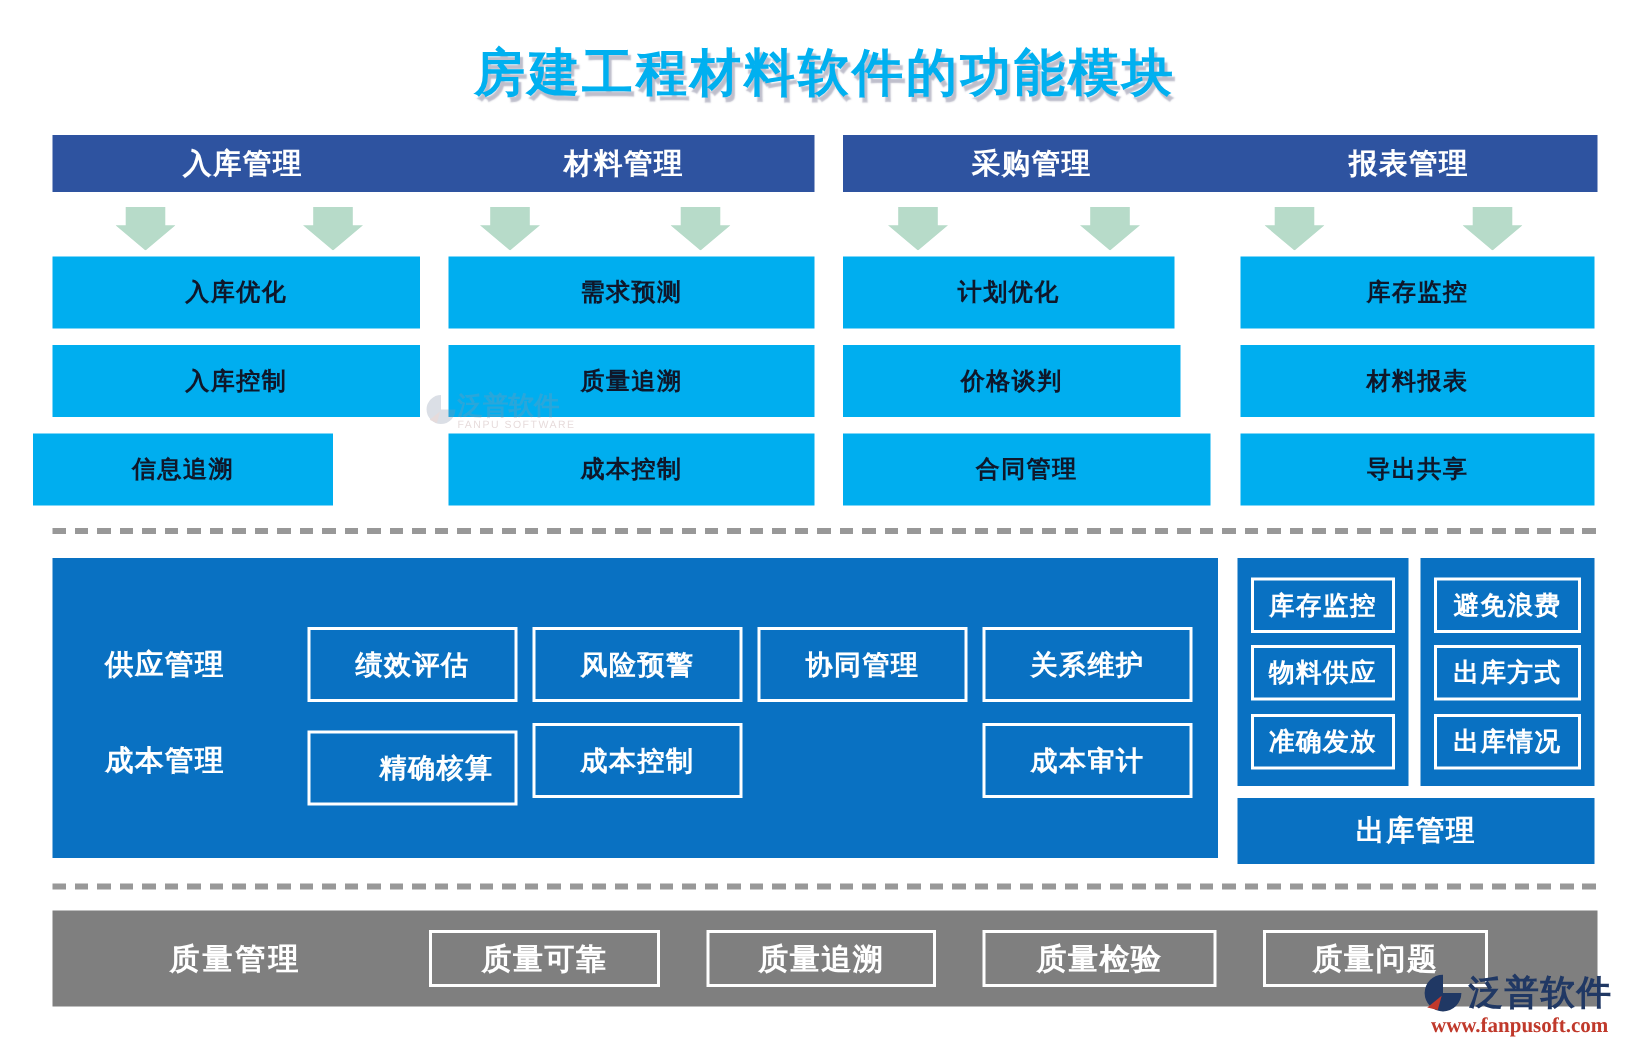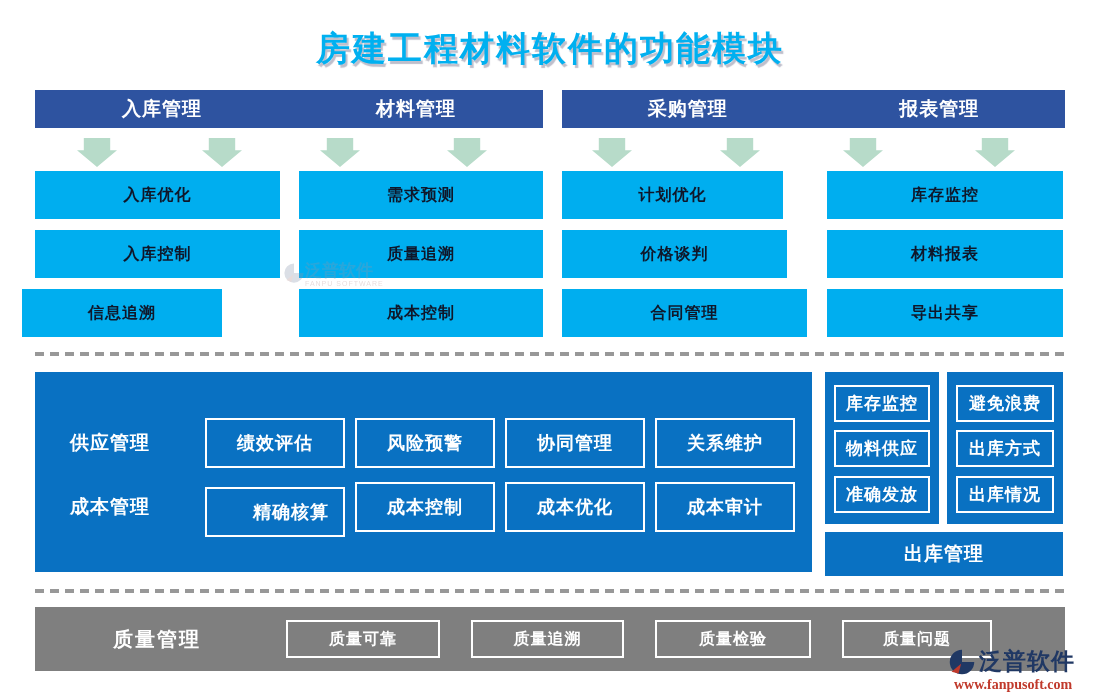--- a/index.html
+++ b/index.html
@@ -37,21 +37,21 @@
   .wbox.big{width:140px;height:50px;font-size:18px;}
   .wbox.small{left:9px;height:37px;font-size:17px;}
   #outbound-bar{position:absolute;left:825px;top:532px;width:238px;height:44px;
     background:#0971c2;color:#fff;font-size:19px;font-weight:bold;letter-spacing:1px;
     display:flex;align-items:center;justify-content:center;}
   
   #quality-bar{position:absolute;left:35px;top:607px;width:1030px;height:64px;background:#7f7f7f;}
   #quality-label{position:absolute;left:78px;top:0;height:64px;display:flex;align-items:center;
     color:#fff;font-size:20px;font-weight:bold;letter-spacing:2px;}
   .qbox{position:absolute;top:13px;height:38px;border:2px solid #fff;box-sizing:border-box;
-    color:#fff;font-weight:bold;font-size:16px;letter-spacing:1px;
+    color:#fff;font-weight:bold;font-size:20px;letter-spacing:1px;
     display:flex;align-items:center;justify-content:center;}
   
   #wm-center{position:absolute;left:283px;top:262px;display:flex;align-items:flex-start;
     opacity:.30;}
   #wm-center .wm-txt{color:#8a97ad;font-weight:bold;font-size:17px;line-height:18px;}
   #wm-center .wm-sub{color:#b08a8a;font-size:7px;letter-spacing:1px;font-weight:normal;}
   
   #logo{position:absolute;left:948px;top:646px;width:150px;}
   #logo .row{display:flex;align-items:center;}
   #logo .brand{color:#203864;font-size:23px;font-weight:bold;letter-spacing:1px;margin-left:3px;}
@@ -116,21 +116,20 @@
     <div class="plabel" style="left:35px;top:46px;height:50px;">供应管理</div>
     <div class="plabel" style="left:35px;top:110px;height:50px;">成本管理</div>
 
     <div class="wbox big" style="left:170px;top:46px;">绩效评估</div>
     <div class="wbox big" style="left:320px;top:46px;">风险预警</div>
     <div class="wbox big" style="left:470px;top:46px;">协同管理</div>
     <div class="wbox big" style="left:620px;top:46px;">关系维护</div>
 
     <div class="wbox big" style="left:170px;top:115px;padding-left:32px;">精确核算</div>
     <div class="wbox big" style="left:320px;top:110px;">成本控制</div>
-    <div class="wbox big" style="left:470px;top:110px;">成本优化</div>
     <div class="wbox big" style="left:620px;top:110px;">成本审计</div>
   </div>
 
   <div class="panel" style="left:825px;top:372px;width:114px;height:152px;">
     <div class="wbox small" style="top:13px;width:96px;">库存监控</div>
     <div class="wbox small" style="top:58px;width:96px;">物料供应</div>
     <div class="wbox small" style="top:104px;width:96px;">准确发放</div>
   </div>
   <div class="panel" style="left:947px;top:372px;width:116px;height:152px;">
     <div class="wbox small" style="top:13px;width:98px;">避免浪费</div>

